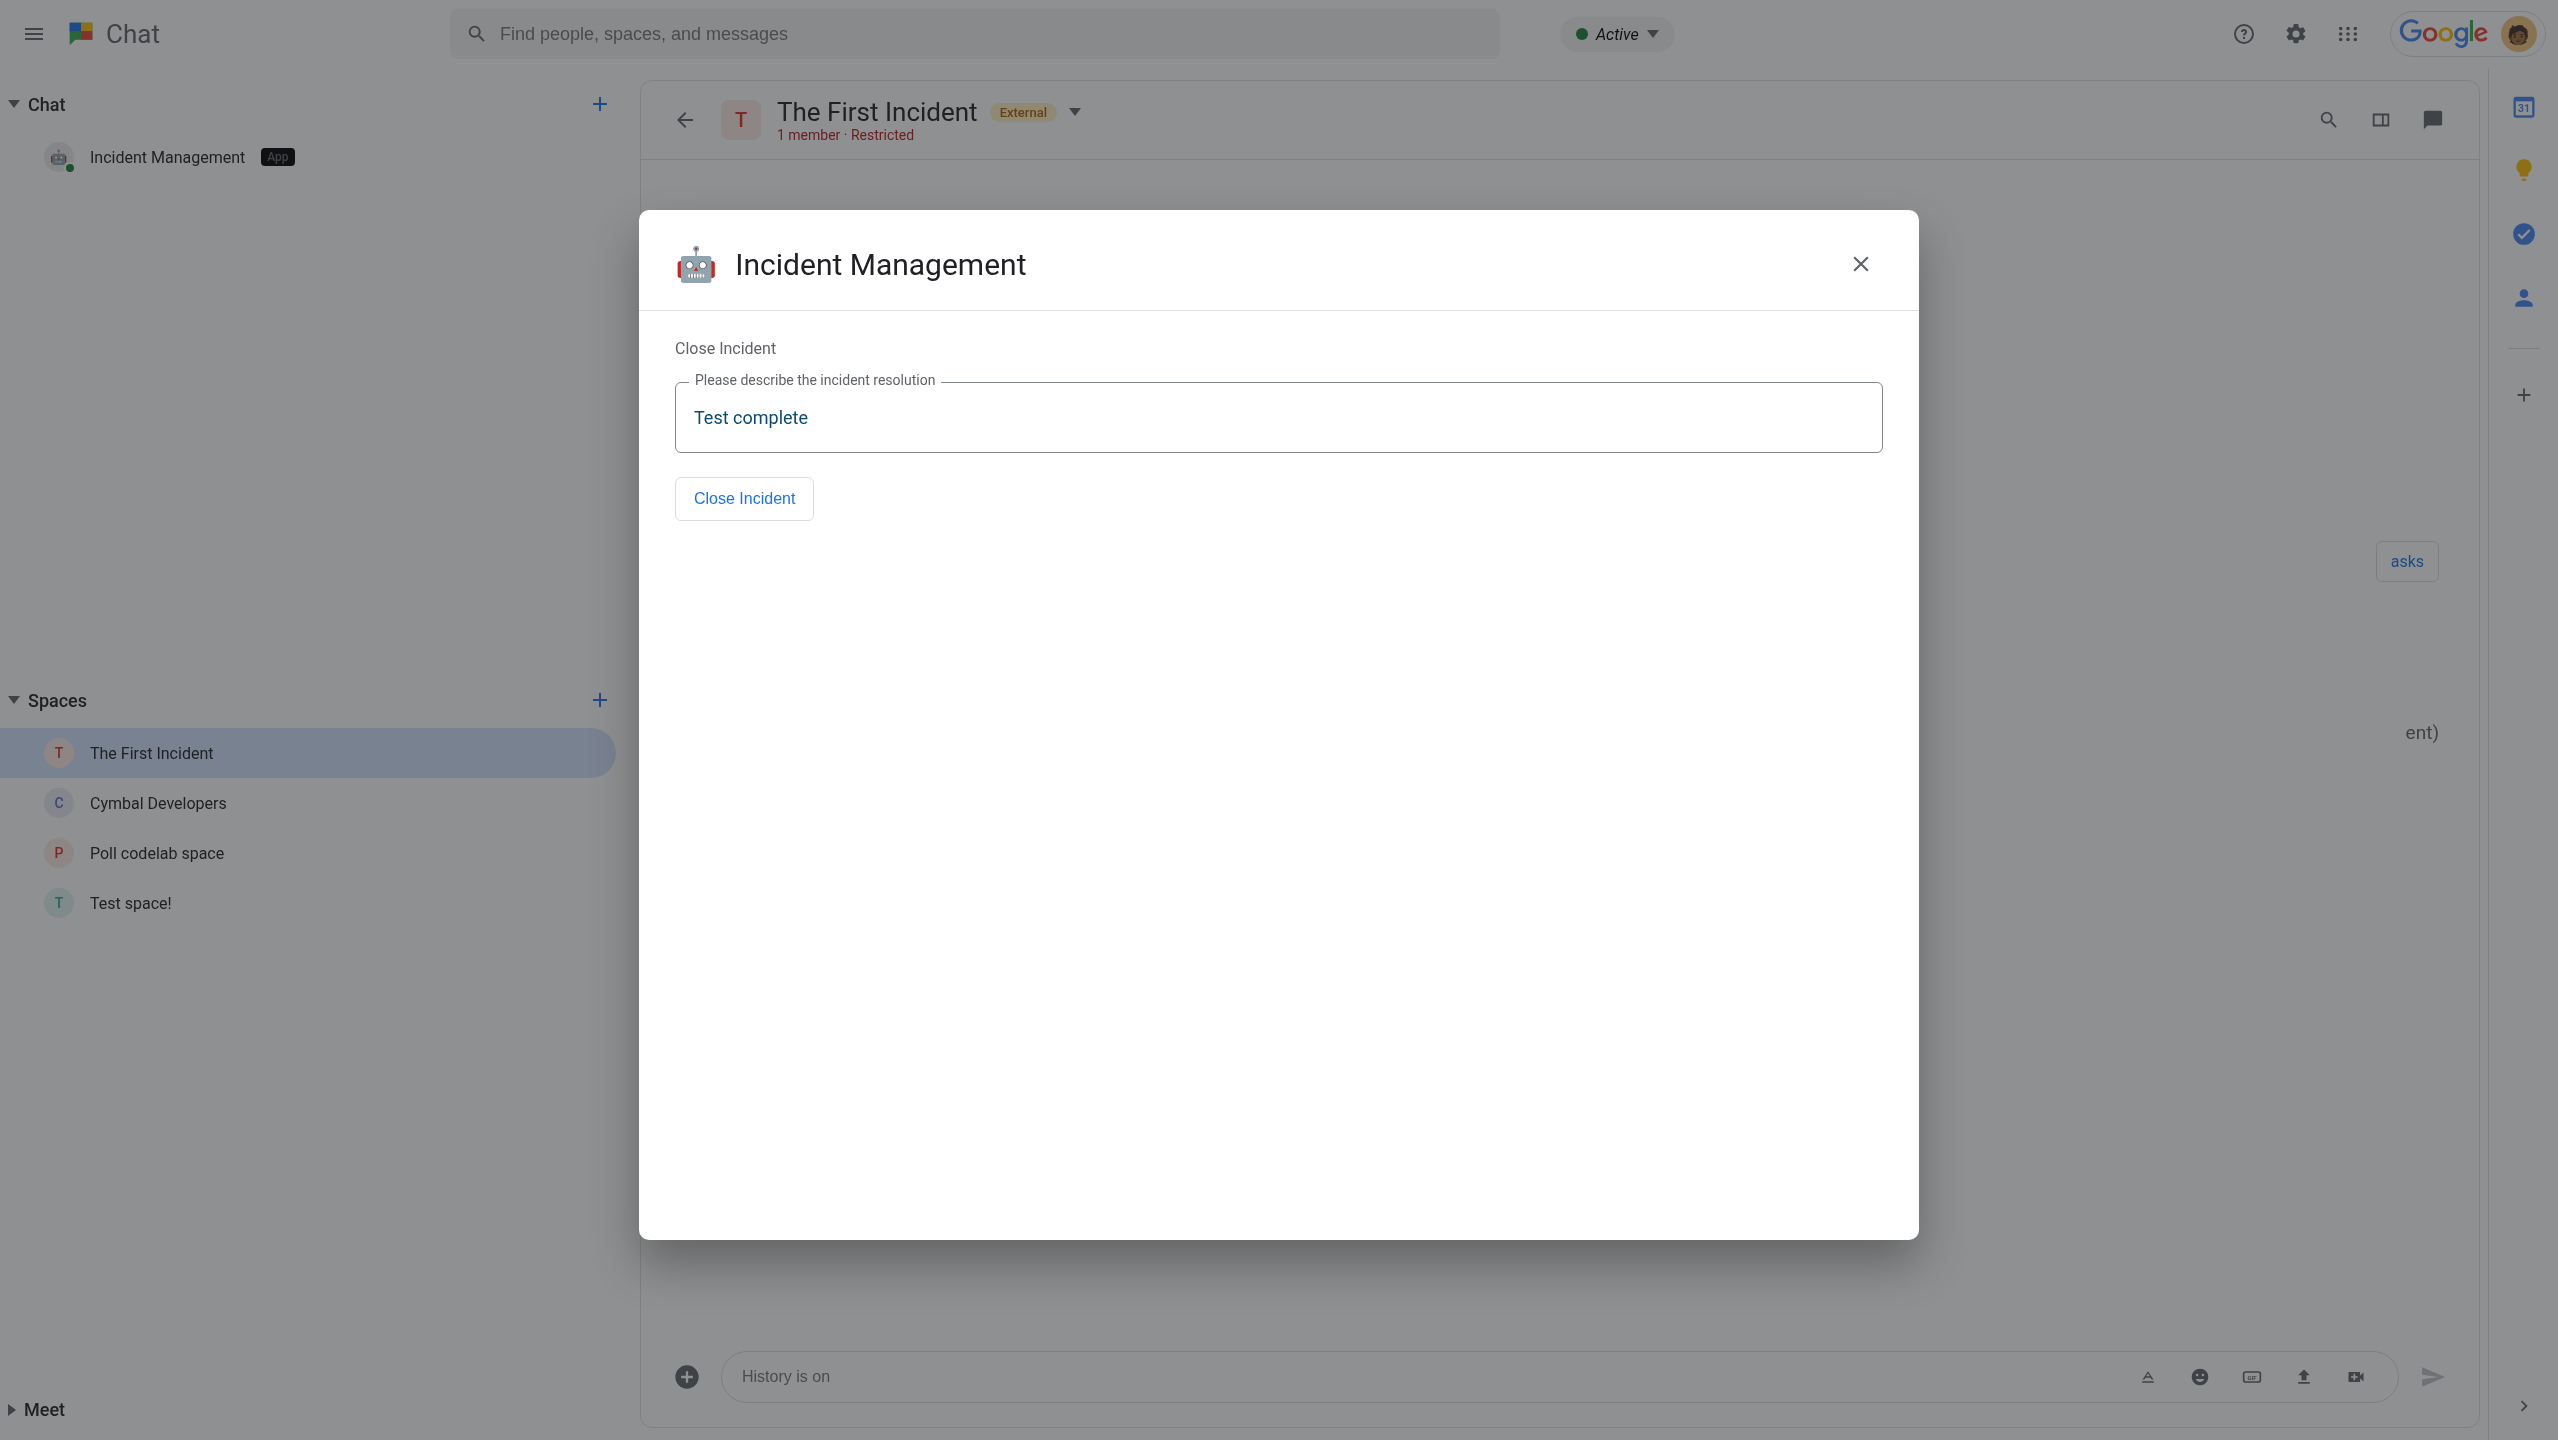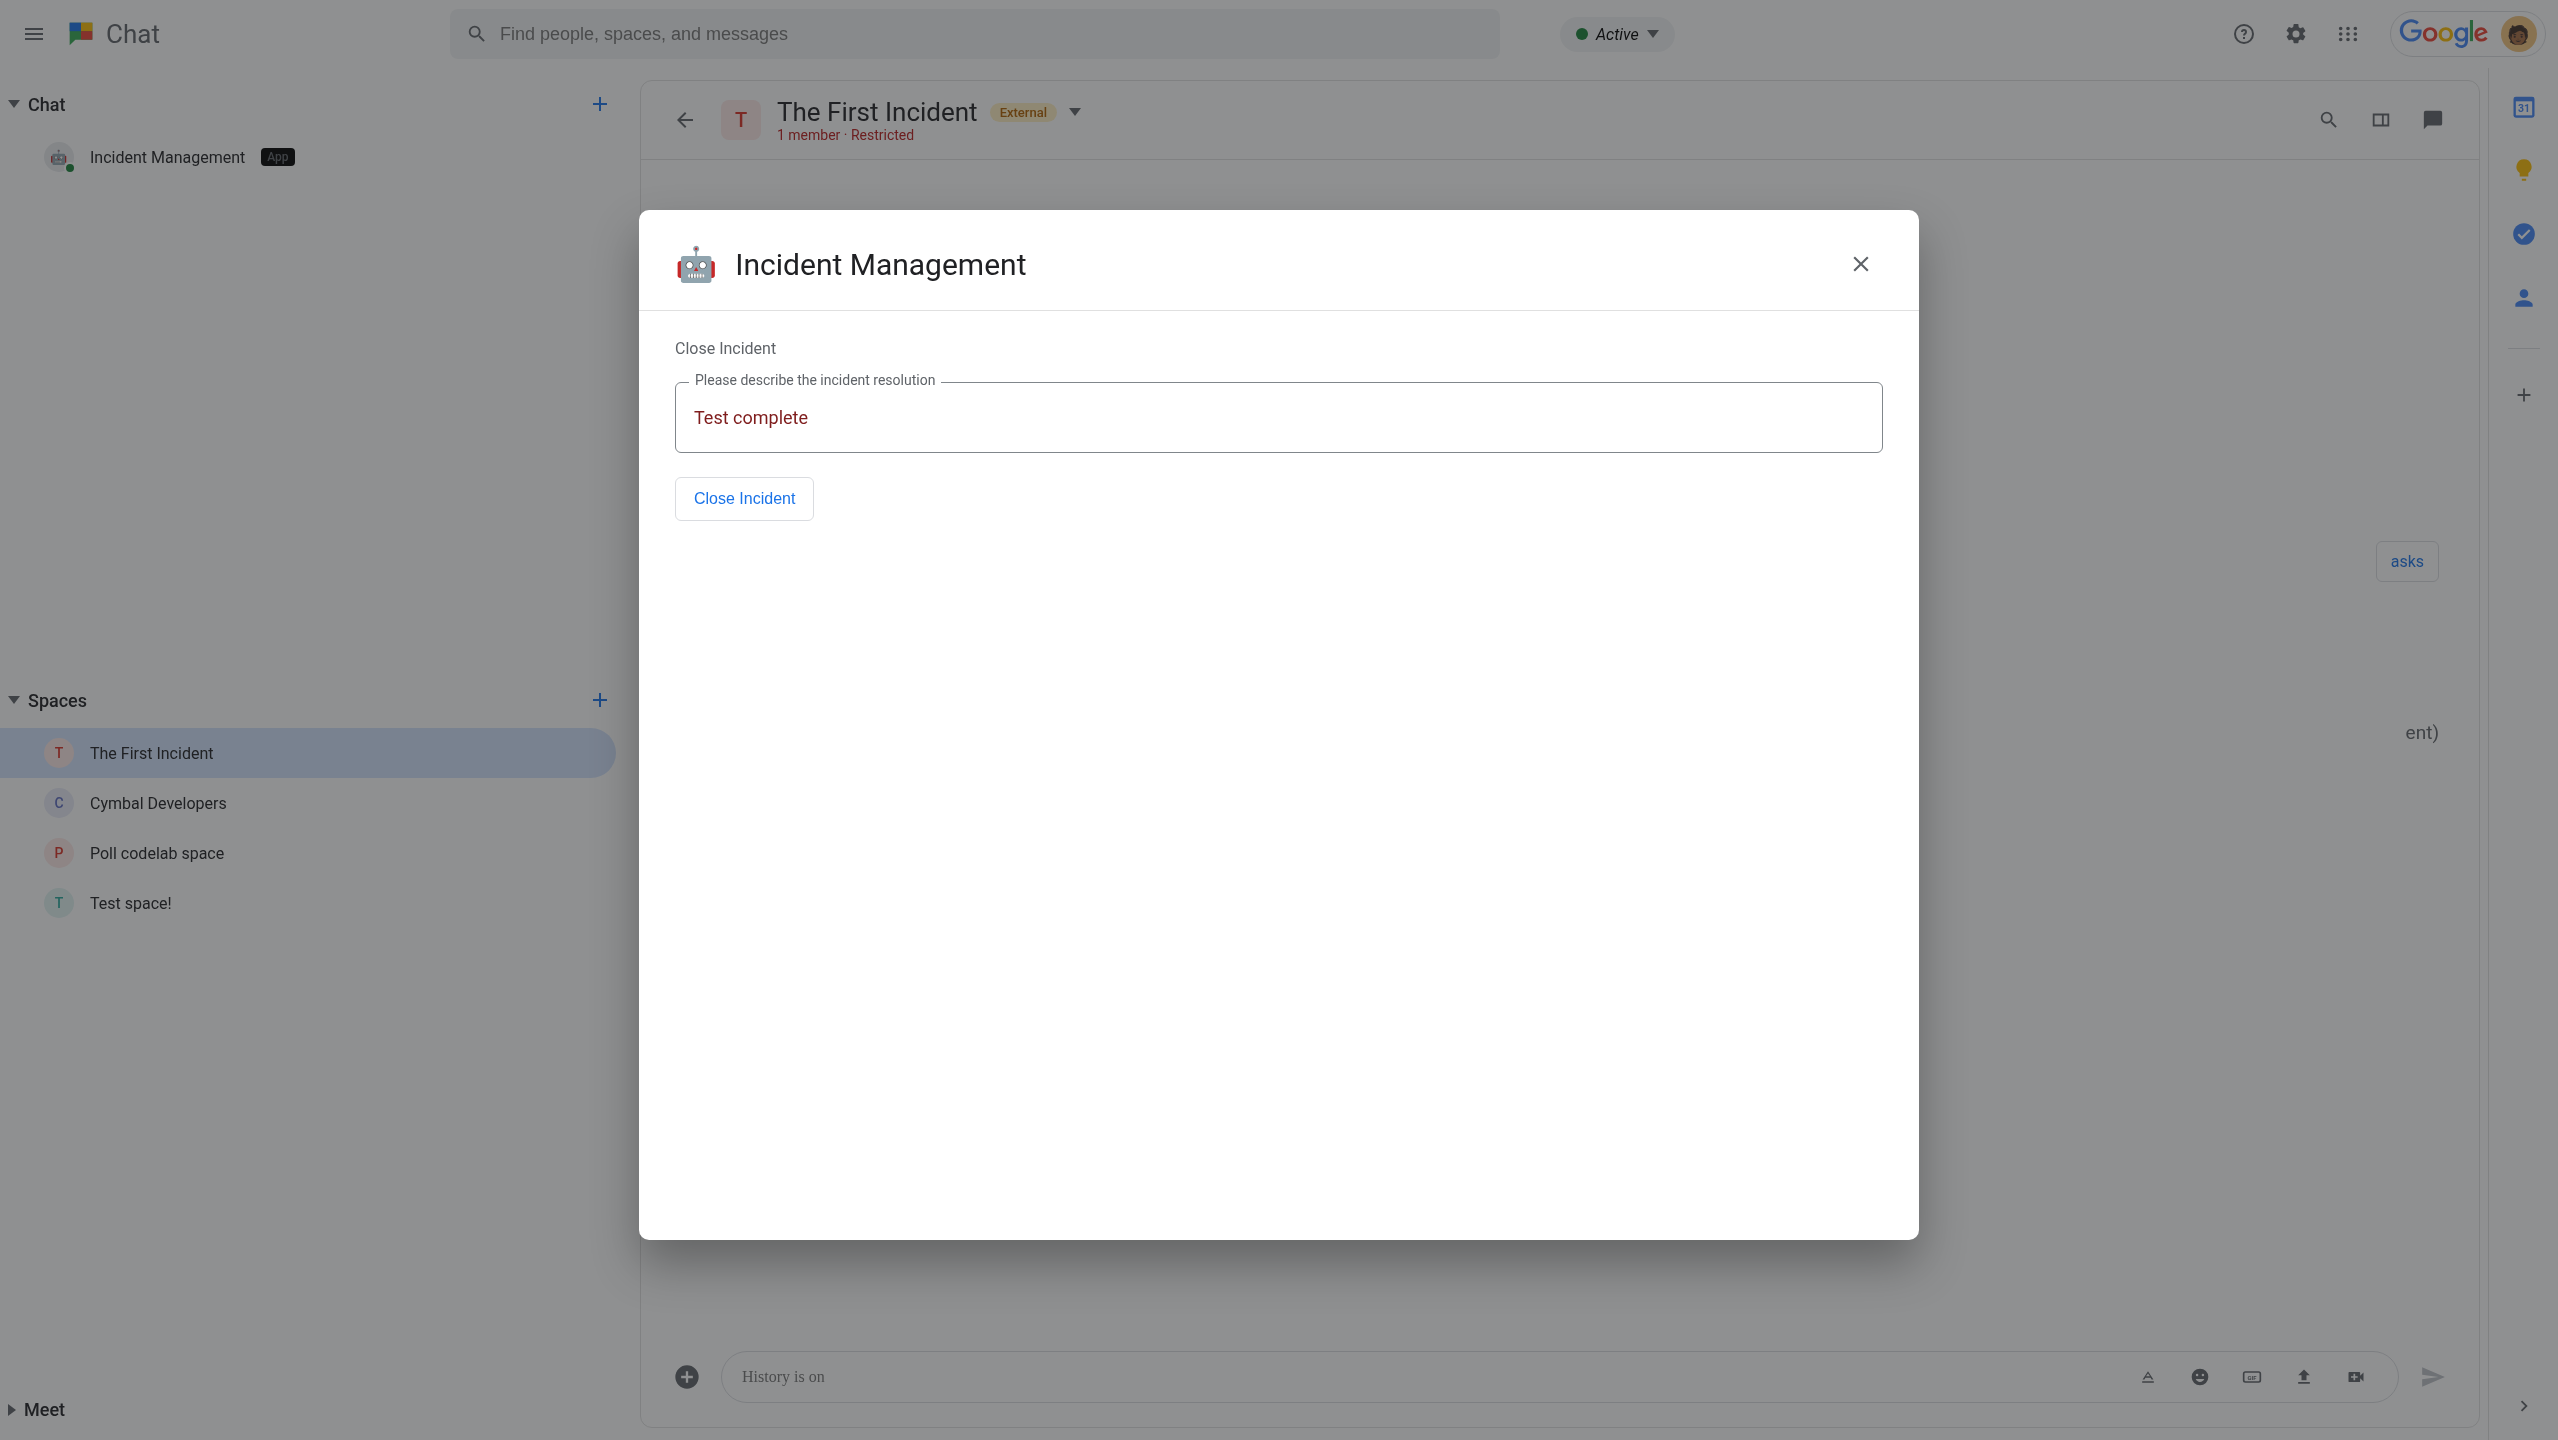--- a/index.html
+++ b/index.html
@@ -38,41 +38,41 @@
 .back-arrow { width: 40px; height: 40px; display: flex; align-items: center; justify-content: center; cursor: pointer; }
 .space-avatar { width: 40px; height: 40px; border-radius: 8px; background: #fce8e6; color: #d93025; display: flex; align-items: center; justify-content: center; font-size: 20px; font-weight: 500; }
 .space-title-row { display: flex; align-items: center; gap: 12px; }
 .space-title { font-size: 26px; font-weight: 400; color: #202124; }
 .external-badge { background: #feefc3; color: #b06000; font-size: 13px; padding: 2px 10px; border-radius: 12px; font-weight: 500; }
 .space-subtitle { font-size: 14px; color: #b91c1c; }
 .space-header-icons { margin-left: auto; display: flex; gap: 8px; }
 .composer-area { margin-top: auto; padding: 16px 24px 24px; display: flex; align-items: center; gap: 12px; }
 .composer-add { width: 44px; height: 44px; display: flex; align-items: center; justify-content: center; border-radius: 50%; cursor: pointer; }
 .composer-input { flex: 1; height: 52px; border: 1px solid #dadce0; border-radius: 26px; display: flex; align-items: center; padding: 0 20px; }
-.composer-input input { border: none; flex: 1; font-size: 16px; color: #5f6368; outline: none; font-family: Liberation Serif, serif; }
+.composer-input input { border: none; flex: 1; font-size: 16px; color: #5f6368; outline: none; }
 .composer-icons { display: flex; gap: 8px; }
 
 
 .right-panel { position: absolute; right: 0; top: 68px; bottom: 0; width: 70px; display: flex; flex-direction: column; align-items: center; padding-top: 20px; gap: 28px; border-left: 1px solid #e0e0e0; }
 .side-panel-icon { width: 36px; height: 36px; display: flex; align-items: center; justify-content: center; cursor: pointer; }
 .side-panel-divider { width: 32px; height: 1px; background: #dadce0; margin-top: 4px; }
 .side-panel-collapse { margin-top: auto; margin-bottom: 16px; }
 
 
 .modal-overlay { position: absolute; inset: 0; background: rgba(32,33,36,0.5); display: flex; align-items: flex-start; justify-content: center; z-index: 1000; }
 .modal { background: #fff; width: 1280px; margin-top: 210px; border-radius: 10px; box-shadow: 0 24px 48px rgba(0,0,0,0.3); overflow: hidden; min-height: 1030px; }
 .modal-header { display: flex; align-items: center; gap: 18px; padding: 32px 36px 24px; border-bottom: 1px solid #e0e0e0; }
 .modal-icon { font-size: 34px; }
 .modal-title { font-size: 30px; font-weight: 400; color: #202124; flex: 1; }
 .modal-close { width: 44px; height: 44px; display: flex; align-items: center; justify-content: center; cursor: pointer; font-size: 28px; color: #5f6368; }
 .modal-body { padding: 28px 36px; }
 .modal-section-label { font-size: 16px; color: #5f6368; margin-bottom: 24px; }
 .text-field-wrap { position: relative; margin-bottom: 24px; }
 .text-field-label { position: absolute; top: -10px; left: 14px; background: #fff; padding: 0 6px; font-size: 14px; color: #5f6368; }
-.text-field { width: 100%; border: 1px solid #80868b; border-radius: 6px; padding: 24px 18px; font-size: 18px; color: #7f1d1d; outline: none; font-family: inherit; }
+.text-field { width: 100%; border: 1px solid #80868b; border-radius: 6px; padding: 24px 18px; font-size: 18px; color: #0c4a6e; outline: none; font-family: inherit; }
 .modal-action-btn { border: 1px solid #dadce0; background: #fff; color: #1a73e8; font-size: 16px; font-weight: 500; padding: 12px 18px; border-radius: 6px; cursor: pointer; }
 
 
 .tri-right { width: 0; height: 0; border-top: 6px solid transparent; border-bottom: 6px solid transparent; border-left: 8px solid #5f6368; display: inline-block; }
 .tri-down { width: 0; height: 0; border-left: 6px solid transparent; border-right: 6px solid transparent; border-top: 8px solid #5f6368; display: inline-block; }
 </style>
 </head>
 <body>
 
 <div class="top-header">

